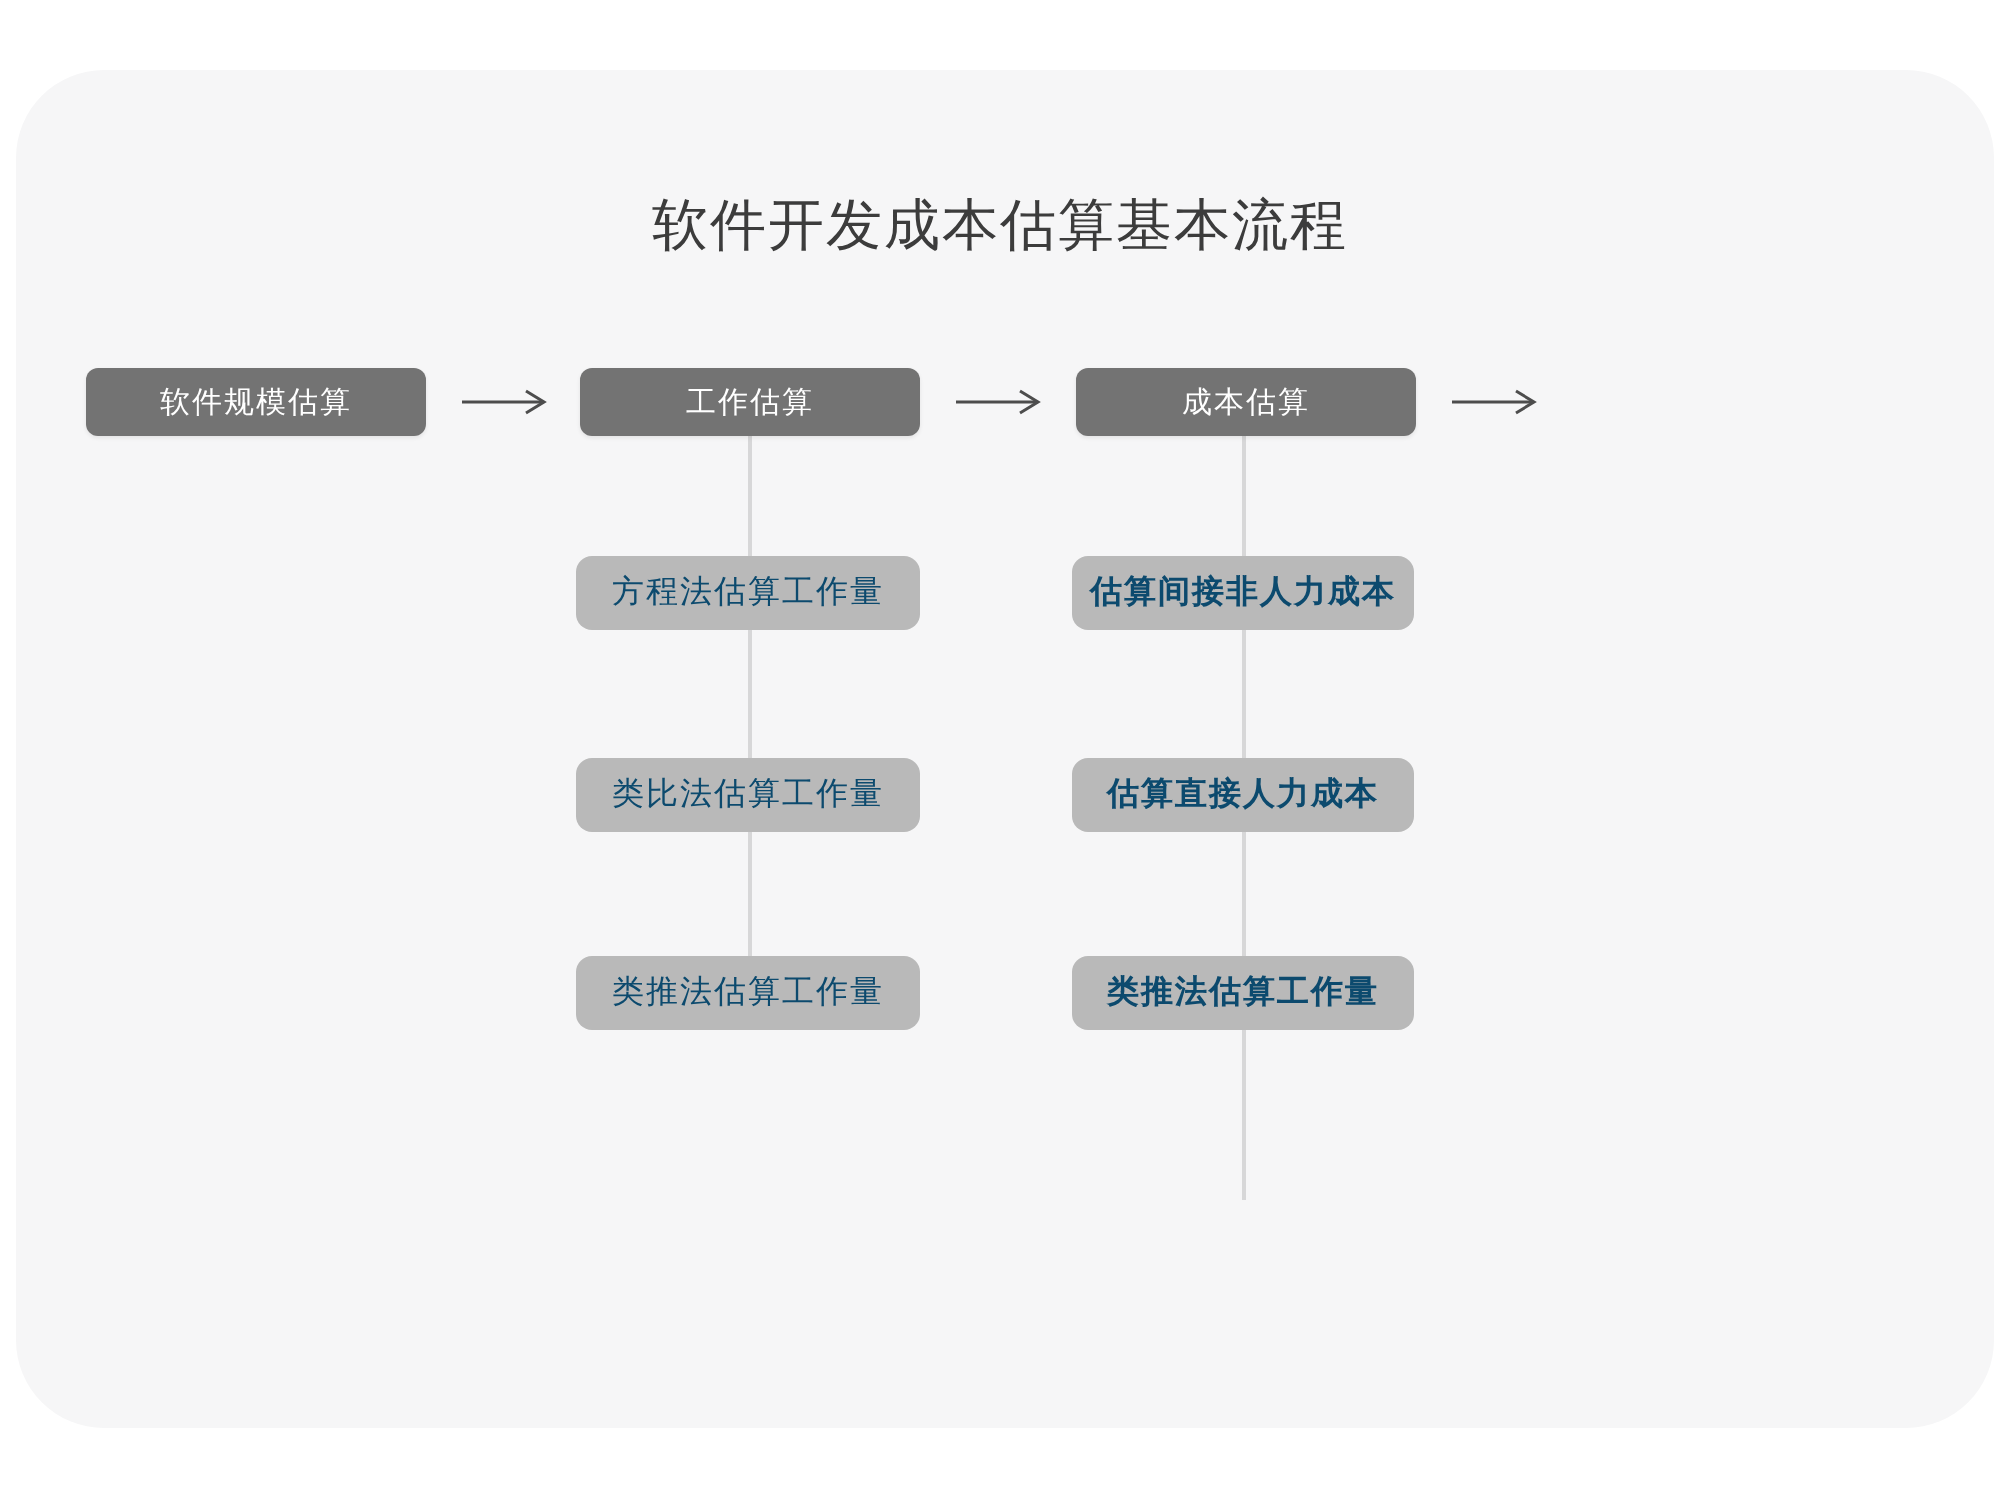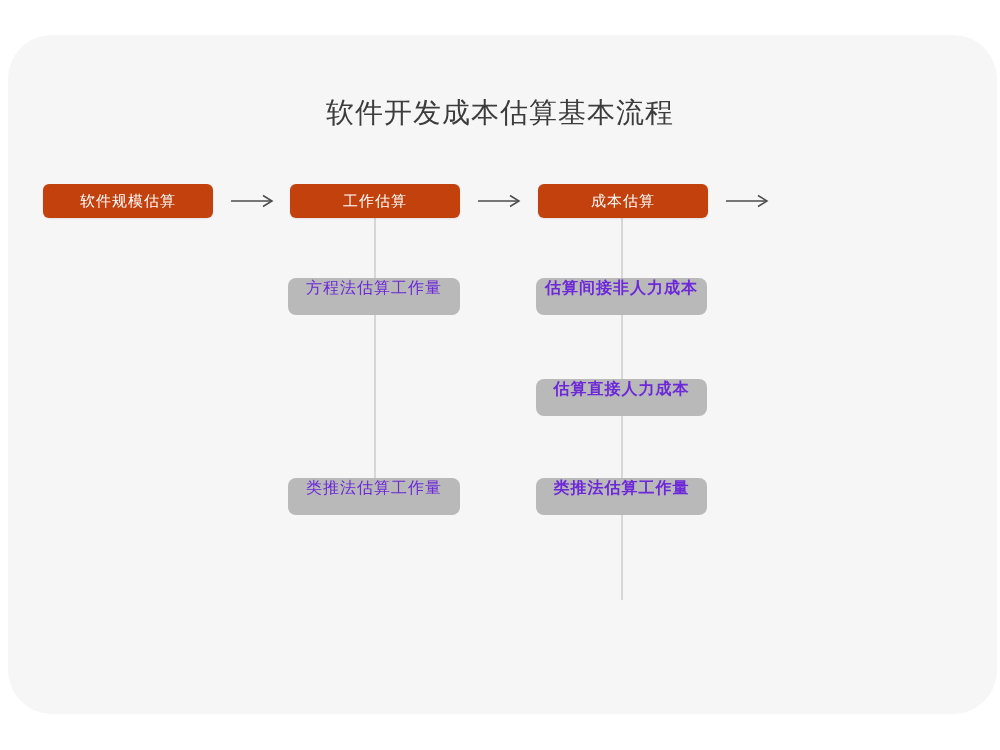--- a/index.html
+++ b/index.html
@@ -32,21 +32,21 @@
     text-align: center;
     font-size: 28px;
     letter-spacing: 1px;
     color: #3c3c3c;
     font-weight: 500;
   }
   .main-node {
     position: absolute;
     top: 184px;
     height: 34px;
-    background: #c2410c;
+    background: #737373;
     border-radius: 6px;
     color: #ffffff;
     font-size: 15px;
     letter-spacing: 1px;
     display: flex;
     align-items: center;
     justify-content: center;
     box-shadow: 0 1px 2px rgba(0,0,0,0.08);
     font-family: Liberation Serif, serif;
   }
@@ -72,24 +72,25 @@
     background: #d7d7d8;
   }
   .vline.v2 { left: 374px; top: 218px; height: 278px; }
   .vline.v3 { left: 621px; top: 218px; height: 382px; }
 
   .sub-node {
     position: absolute;
     height: 37px;
     background: #b9b9b9;
     border-radius: 8px;
-    color: #6d28d9;
+    color: #0c4a6e;
     font-size: 16px;
     letter-spacing: 1px;
     display: flex;
+    align-items: center;
     justify-content: center;
   }
   .col2 { left: 288px; width: 172px; }
   .col3 { left: 536px; width: 171px; font-weight: bold; }
   .r1 { top: 278px; }
   .r2 { top: 379px; }
   .r3 { top: 478px; }
   .r4 { top: 581px; }
 </style>
 </head>
@@ -133,20 +134,23 @@
     <svg width="44" height="14" viewBox="0 0 44 14">
       <line x1="1" y1="7" x2="41" y2="7" stroke="#4d4d4d" stroke-width="1.5"></line>
       <polyline points="33,1.5 42,7 33,12.5" fill="none" stroke="#4d4d4d" stroke-width="1.5"></polyline>
     </svg>
   </div>
 
 
   <div class="sub-node col2 r1">
     <span>方程法估算工作量</span>
   </div>
+  <div class="sub-node col2 r2">
+    <span>类比法估算工作量</span>
+  </div>
   <div class="sub-node col2 r3">
     <span>类推法估算工作量</span>
   </div>
 
   <div class="sub-node col3 r1">
     <span>估算间接非人力成本</span>
   </div>
   <div class="sub-node col3 r2">
     <span>估算直接人力成本</span>
   </div>

